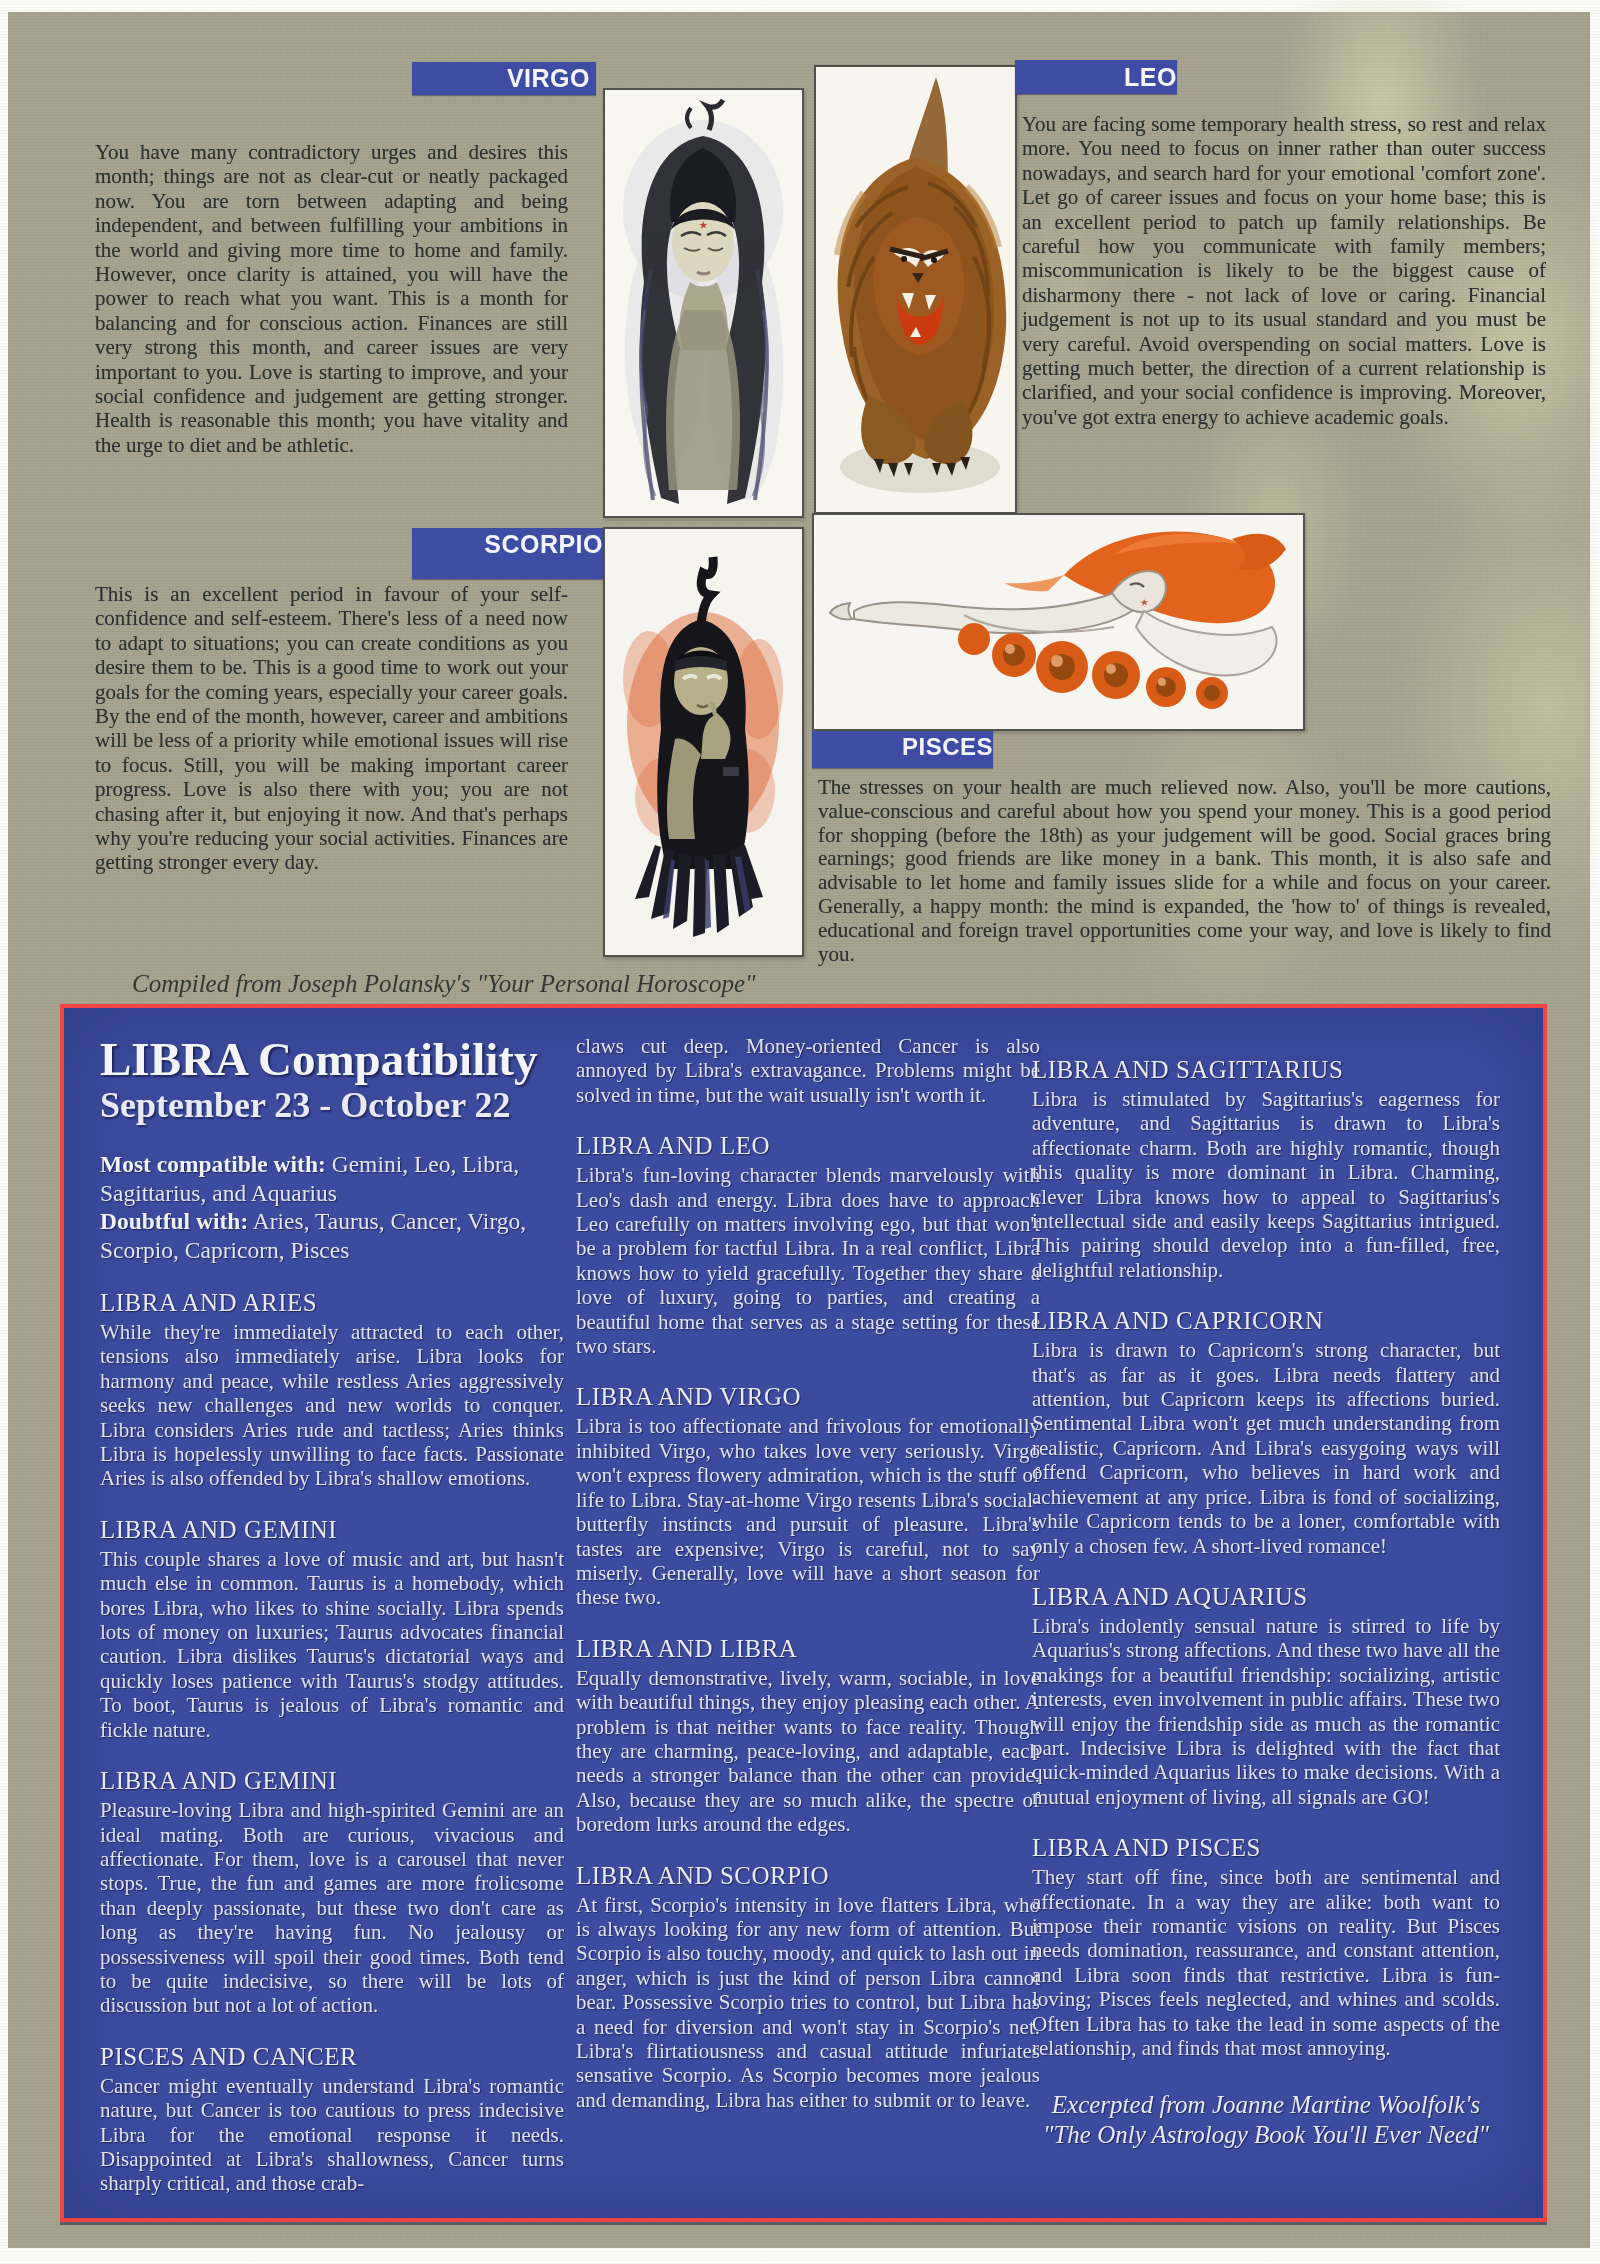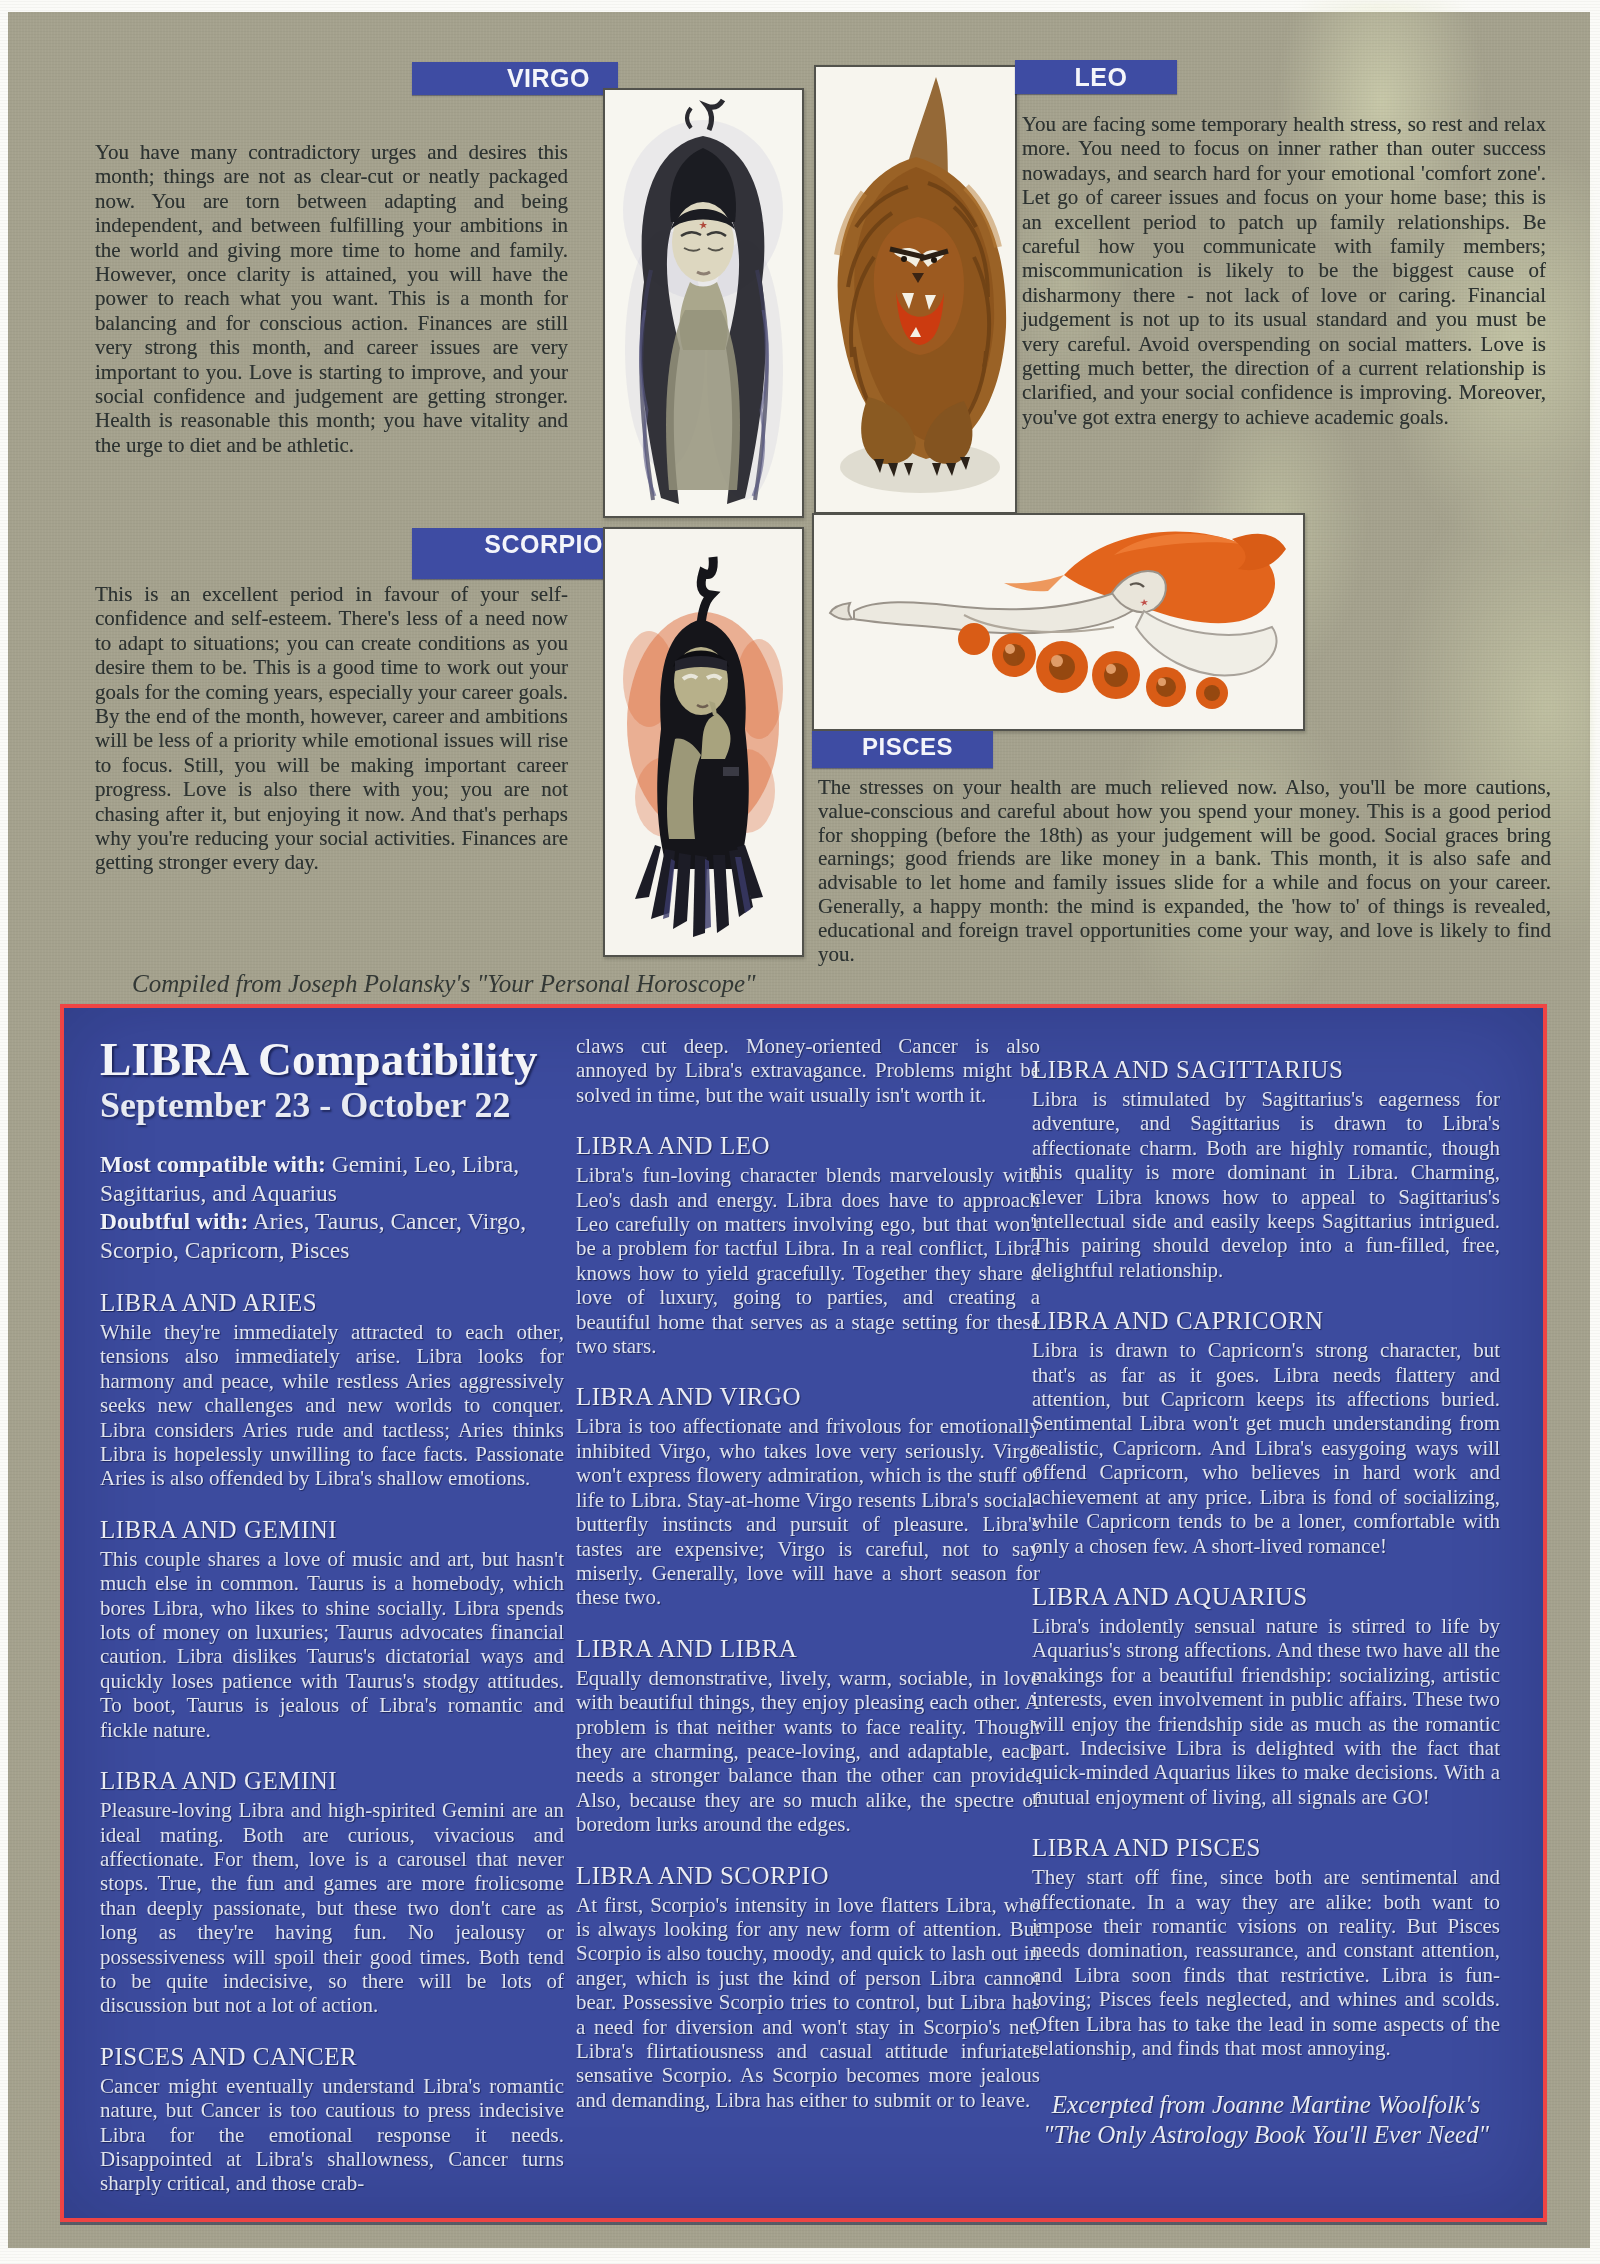--- a/index.html
+++ b/index.html
@@ -13,22 +13,22 @@
     background:
       radial-gradient(150px 240px at 72% 10%, rgba(228,231,191,.55), transparent 70%),
       radial-gradient(200px 300px at 90% 34%, rgba(224,228,187,.5), transparent 70%),
       radial-gradient(130px 220px at 58% 52%, rgba(216,220,180,.42), transparent 70%),
       radial-gradient(220px 340px at 94% 70%, rgba(222,226,184,.45), transparent 72%),
       radial-gradient(170px 260px at 52% 84%, rgba(218,222,182,.35), transparent 72%),
       radial-gradient(90px 150px at 30% 28%, rgba(214,218,178,.3), transparent 72%);}
   .sign-label{position:absolute;background:#3e4ca3;color:#f4f5fa;
       font-family:"Liberation Sans","DejaVu Sans",sans-serif;font-weight:bold;
       font-size:25px;letter-spacing:.5px;box-shadow:0 1px 1px rgba(20,25,60,.4);}
-  .sign-label.rt{text-align:right;padding-right:28px;}
-  .sign-label.lt{text-align:center;padding-left:10px;}
+  .sign-label.rt{text-align:right;padding-right:6px;}
+  .sign-label.lt{text-align:right;padding-left:10px;}
   .htext{position:absolute;color:#2c3231;font-size:21px;line-height:24.4px;text-align:justify;
       text-shadow:0 0 .5px rgba(40,45,40,.4);}
   .frame{position:absolute;background:#f6f5ef;border:2px solid #52524c;
       box-shadow:0 0 0 1px #d8d6c8 inset, 1px 2px 3px rgba(40,40,30,.25);}
   .frame svg{display:block;width:100%;height:100%;}
   .caption{position:absolute;font-style:italic;font-size:25px;color:#33383五5;color:#333835;}
   .panel{position:absolute;left:60px;top:1004px;width:1479px;height:1210px;background:#3c4b9e;
       border:4px solid #ef4444;box-shadow:0 3px 0 rgba(25,32,70,.55), inset 0 0 90px rgba(5,10,45,.22);}
   .pcol{position:absolute;}
   .panel-title{font-weight:bold;font-size:47px;line-height:50px;color:#f3f4f8;margin:0;

